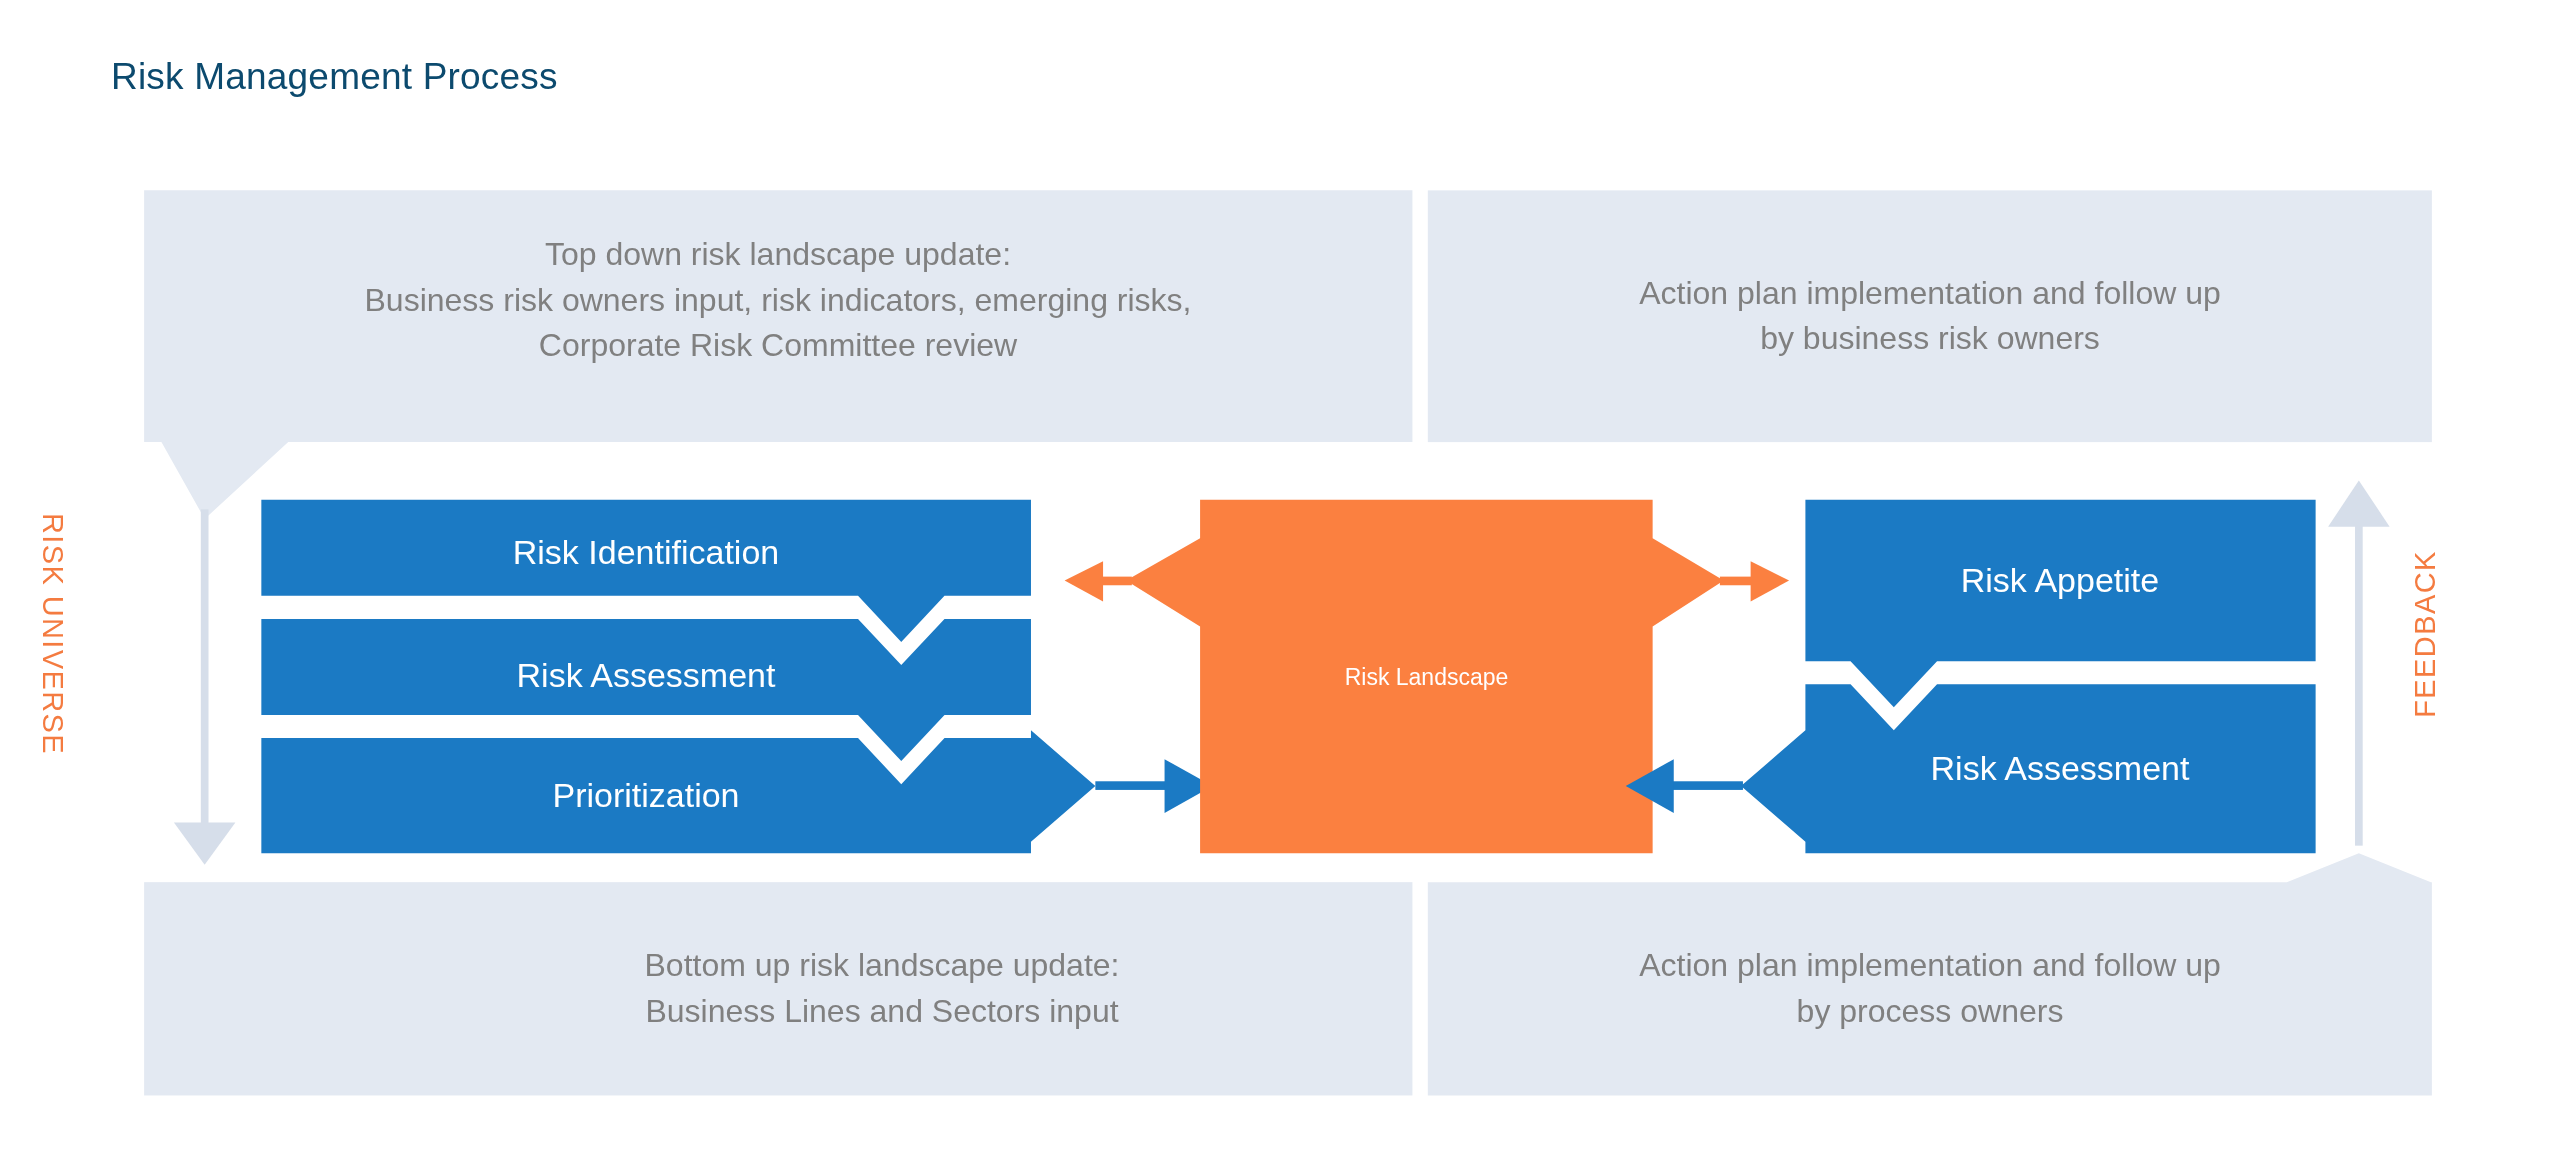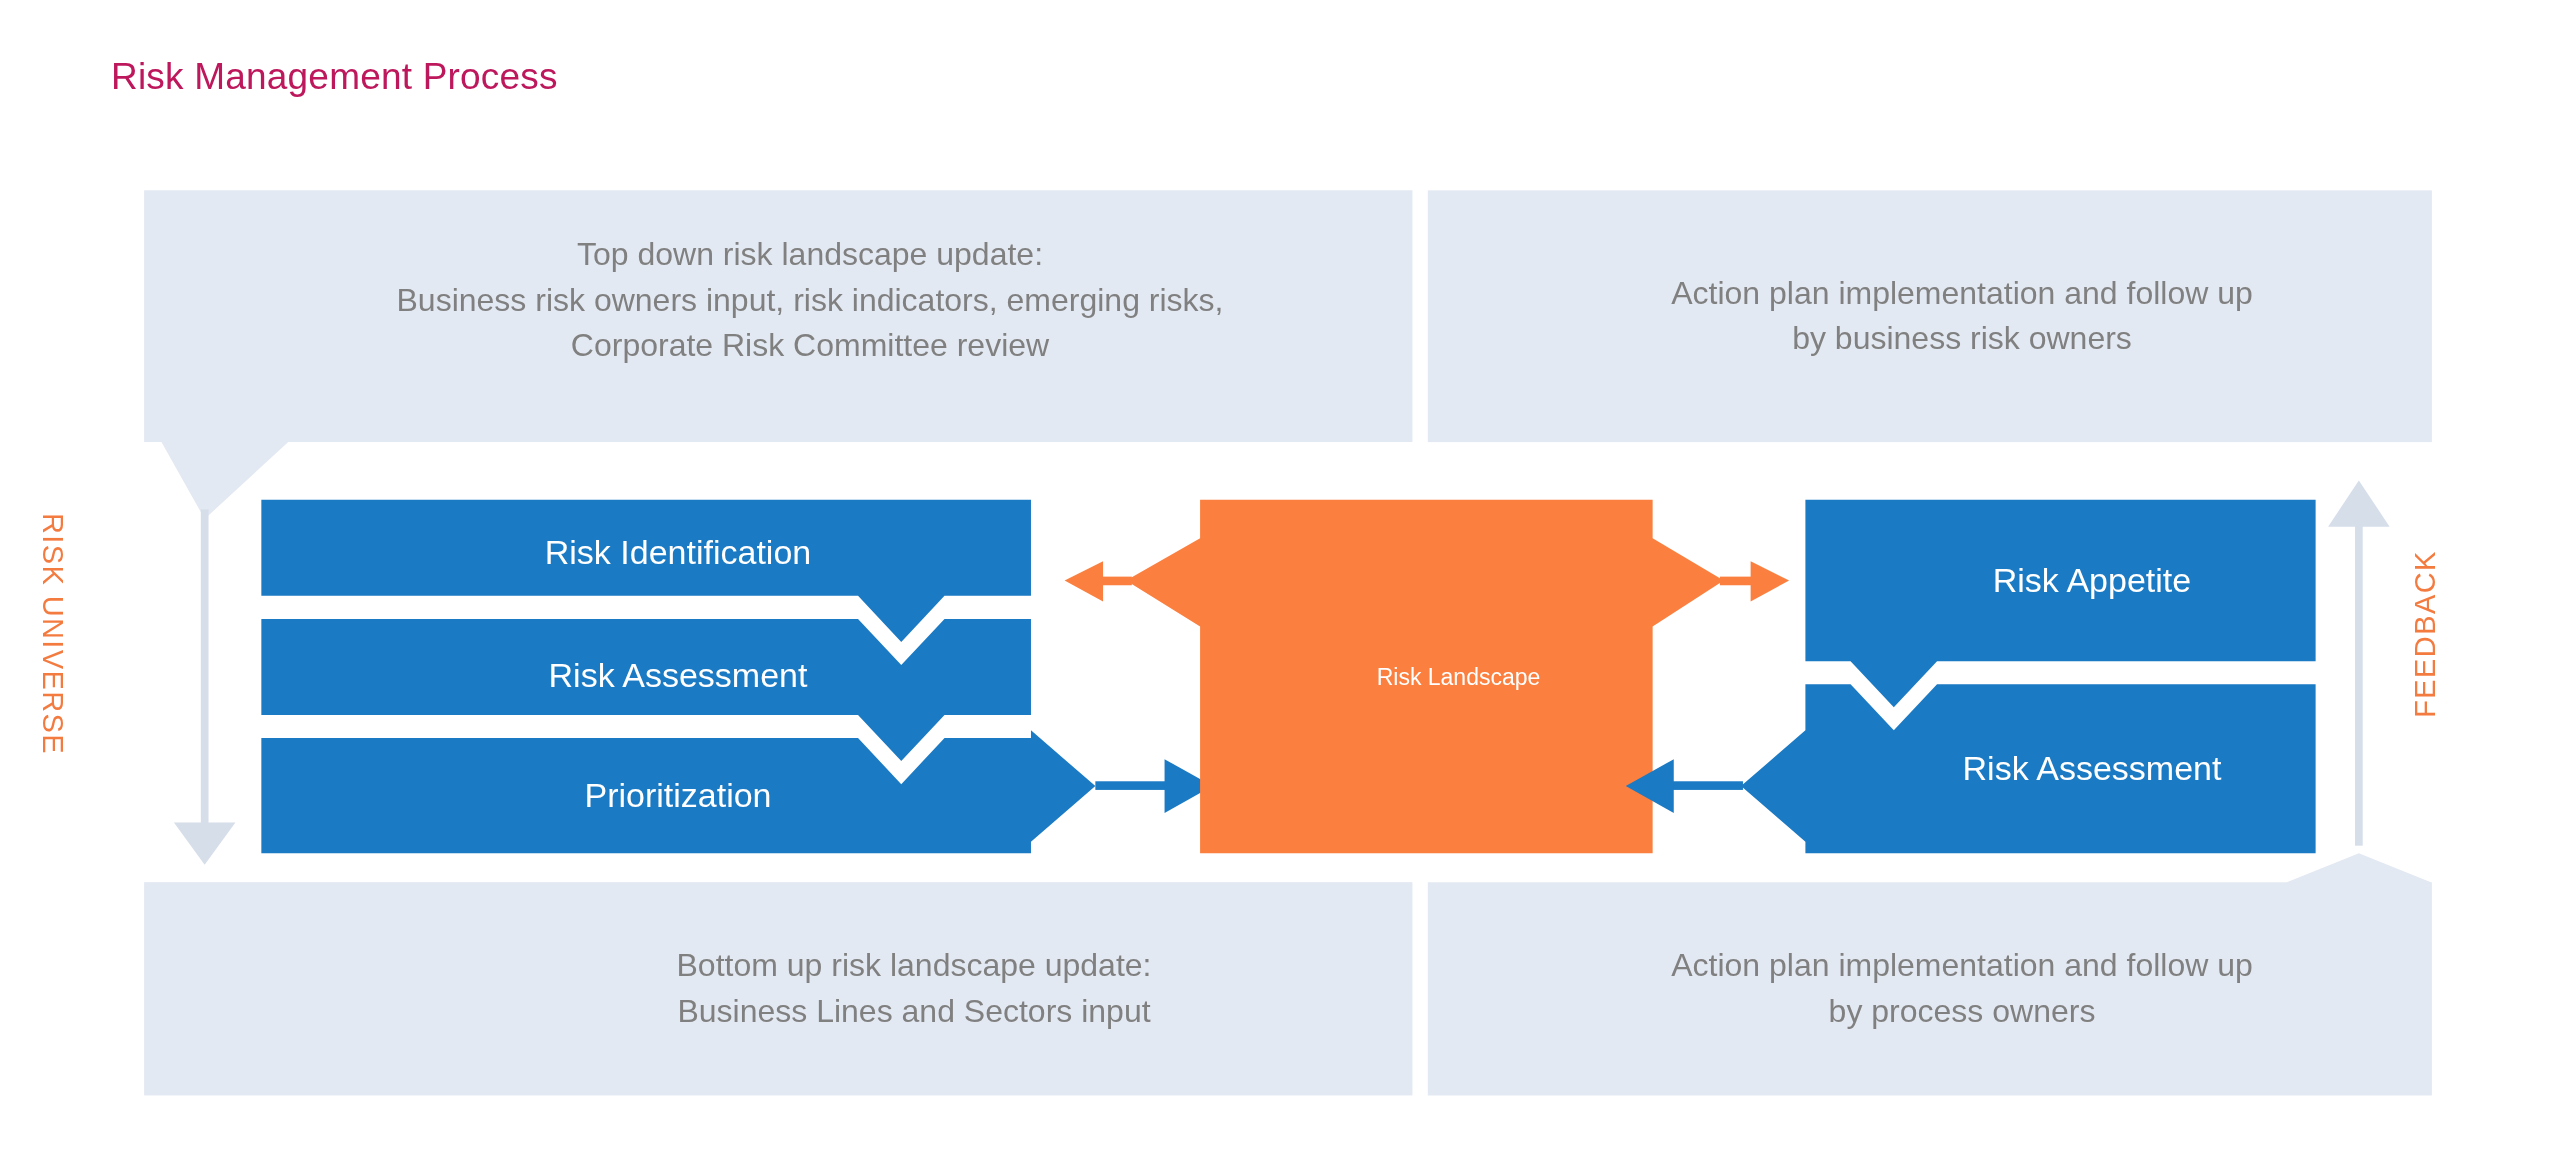--- a/index.html
+++ b/index.html
@@ -14,21 +14,21 @@
     overflow: hidden;
     position: relative;
   }
 
   
   #page-title {
     position: absolute;
     left: 111px;
     top: 56px;
     font-size: 37px;
-    color: #be185d;
+    color: #0c4a6e;
     letter-spacing: 0.2px;
     white-space: nowrap;
   }
 
   
   #diagram {
     position: absolute;
     left: 0;
     top: 0;
     width: 2576px;
@@ -39,21 +39,20 @@
   }
 
   
   .shape-label {
     position: absolute;
     display: flex;
     align-items: center;
     justify-content: center;
     text-align: center;
     pointer-events: none;
-    margin-left: 32px;
   }
   .banner-label {
     color: #808080;
     font-size: 32px;
     line-height: 1.42;
     white-space: pre-line;
   }
   .block-label {
     color: #ffffff;
     font-size: 34px;

